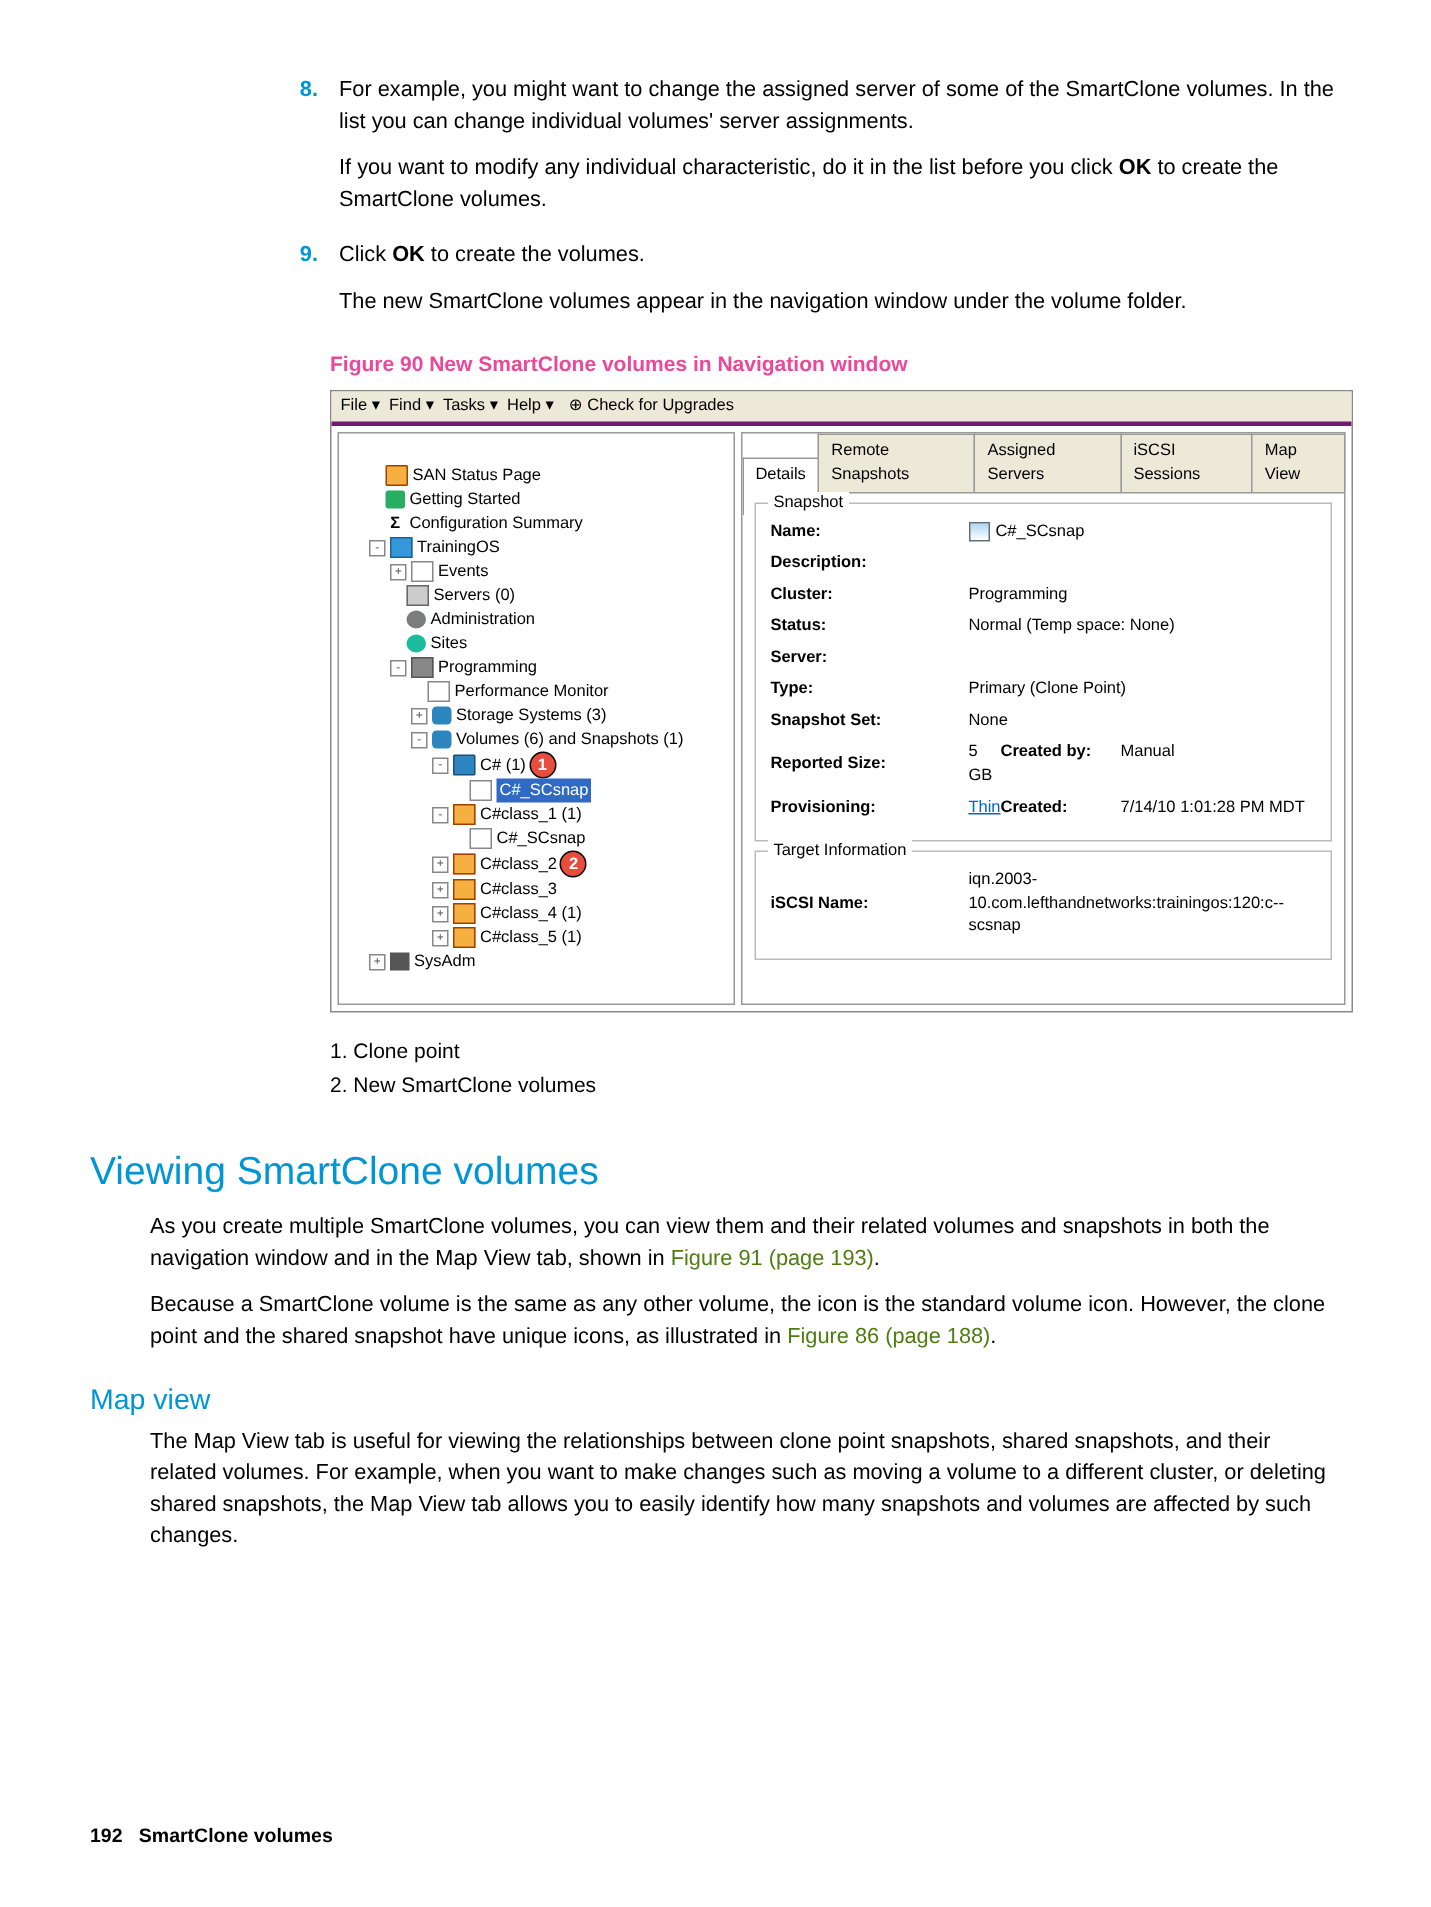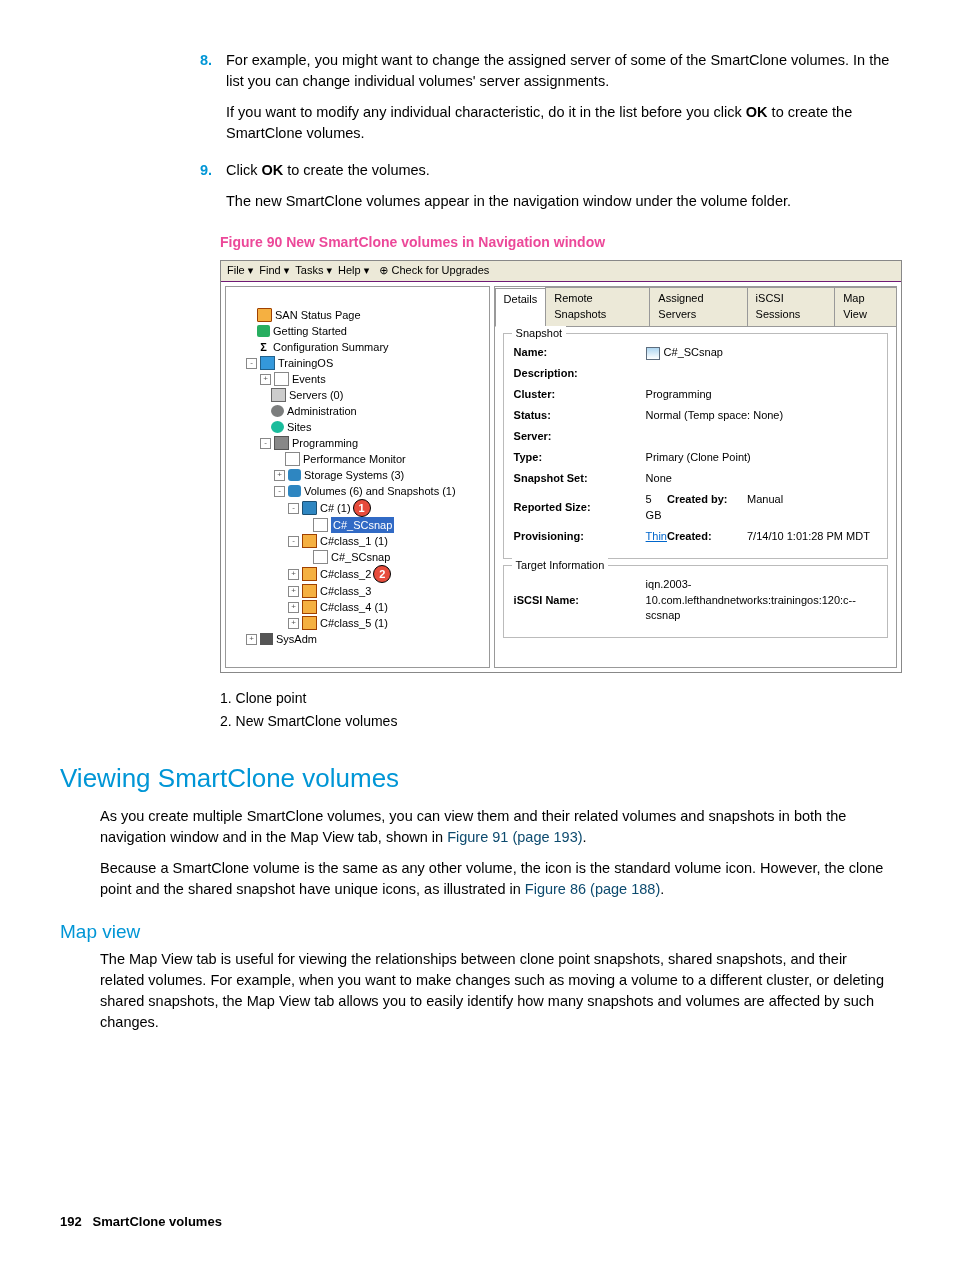--- a/index.html
+++ b/index.html
@@ -23,21 +23,21 @@
     font-family: Tahoma, sans-serif;
     font-size: 11px;
     color: #000;
     display: flex;
     flex-direction: column;
   }
   .menubar {
     background: #ece9d8;
     padding: 2px 6px;
     font-size: 11px;
-    border-bottom: 1px solid #701a75;
+    border-bottom: 3px solid #701a75;
     display:flex; gap:6px;
   }
   .ss-body { display: flex; }
   .nav-pane {
     width: 255px;
     border: 1px solid #999;
     margin: 4px;
     padding: 20px;
     font-size: 11px;
     background: #fff;
@@ -56,33 +56,33 @@
   .ico.chart{background:#fff;border:1px solid #888;}
   .ico.db{background:#2e86c1;border-radius:3px;}
   .ico.vol{background:#2e86c1;border:1px solid #1b4f72;border-radius:1px;}
   .ico.svol{background:#f5b041;border:1px solid #a04000;}
   .ico.snap{background:#fff;border:1px solid #888;}
   .ico.stack{background:#555;}
   .callout { display:inline-flex; width:16px;height:16px;background:#e74c3c;border:1px solid #000;border-radius:50%;color:#fff;font-weight:bold;align-items:center;justify-content:center;font-size:11px;margin-left:2px;flex-shrink:0;}
   .detail-pane { flex:1; margin:4px 4px 4px 0; border:1px solid #999; padding:0; background:#fff;}
   .tabs { display:flex; border-bottom:1px solid #999; }
   .tab { padding:3px 8px; border:1px solid #999; border-bottom:none; margin-right:-1px; background:#ece9d8; font-size:11px;}
-  .tab.active { background:#fff; border-bottom:1px solid #fff; position:relative; top:1px; font-weight:normal;}
+  .tab.active { background:#fff; border-bottom:1px solid #fff; position:relative; top:16px; font-weight:normal;}
   .fieldset { margin:6px 8px; border:1px solid #bbb; padding:6px 10px 8px 10px; position:relative;}
   .fieldset .legend { position:absolute; top:-8px; left:8px; background:#fff; padding:0 4px; font-size:11px;}
   .kv { display:flex; font-size:11px; margin:5px 0; align-items:center;}
   .kv .k { width:132px; font-weight:bold;}
   .kv .v { flex:1;}
   .kv .k2 { width:80px; font-weight:bold;}
   .link { color:#0066cc; text-decoration:underline;}
   .caption-list { margin: 10px 0 20px 40px; font-size:14px; line-height:1.6;}
   h1.section { color:#0096d6; font-weight:normal; font-size:26px; margin:28px 0 8px 0;}
   h2.subsection { color:#0096d6; font-weight:normal; font-size:19px; margin:18px 0 4px 0;}
   .body-text{margin-left:40px;}
-  .xref{color:#0c4a6e;}
+  .xref{color:#4d7c0f;}
   .footer { margin-top: 180px; font-size:13px;font-weight:bold; }
   b.ok{font-weight:bold;}
   .snapico{display:inline-block;width:12px;height:11px;border:1px solid #5d6d7e;background:linear-gradient(#aed6f1,#fff);margin-right:4px;vertical-align:middle;}
 </style>
 </head>
 <body>
 
 <div class="ol-item" style="margin-left:120px;">
   <div class="ol-num">8.</div>
   <div class="ol-body">

